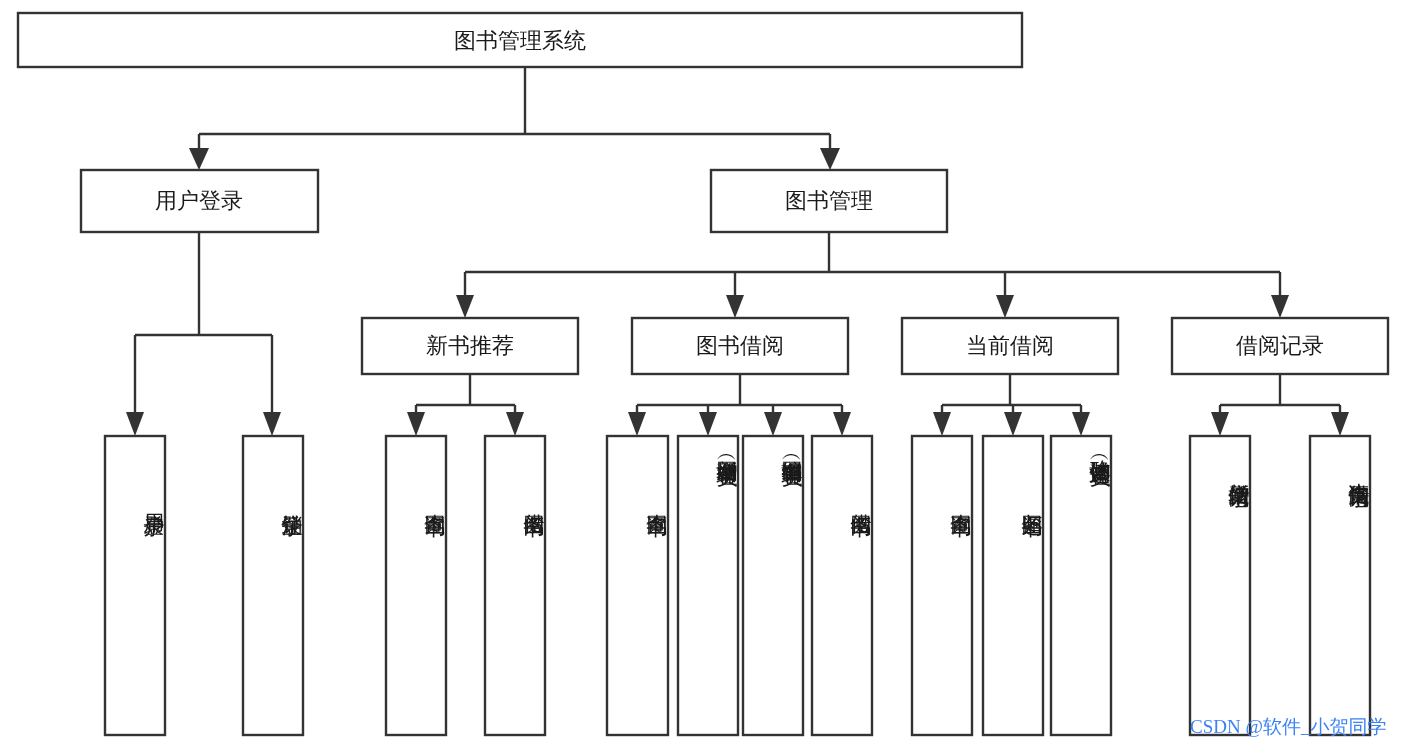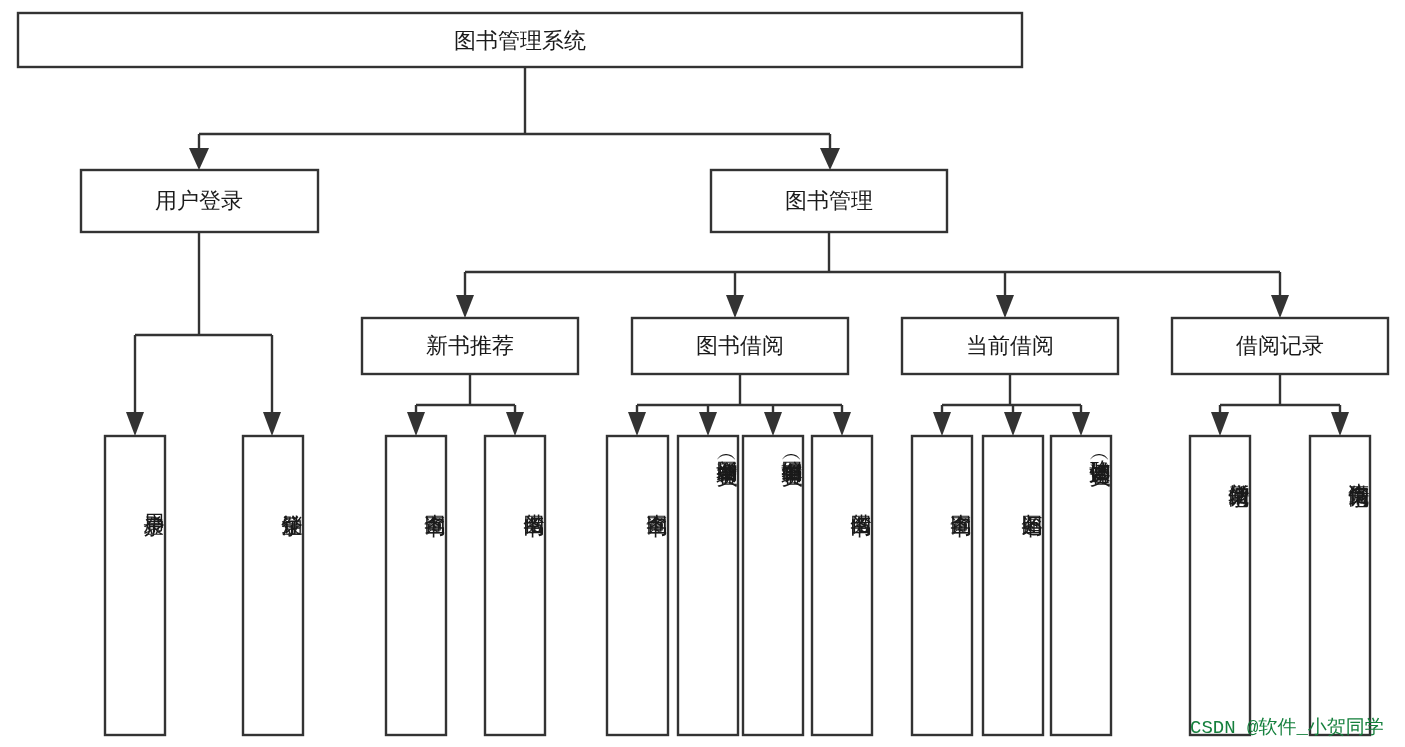--- a/index.html
+++ b/index.html
@@ -55,23 +55,23 @@
     color: #1a1a1a;
     writing-mode: vertical-rl;
     text-orientation: upright;
     white-space: nowrap;
     letter-spacing: 1px;
     text-align: center;
     pointer-events: none;
   }
   .watermark {
     position: absolute;
-    font-family: Liberation Mono, monospace;
+    font-family: Liberation Serif, serif;
     font-size: 19px;
-    color: #15803d;
+    color: #3b82f6;
     white-space: nowrap;
     left: 1190px;
     top: 714px;
   }
 </style>
 </head>
 <body>
 
 <div id="diagram-root">
 

